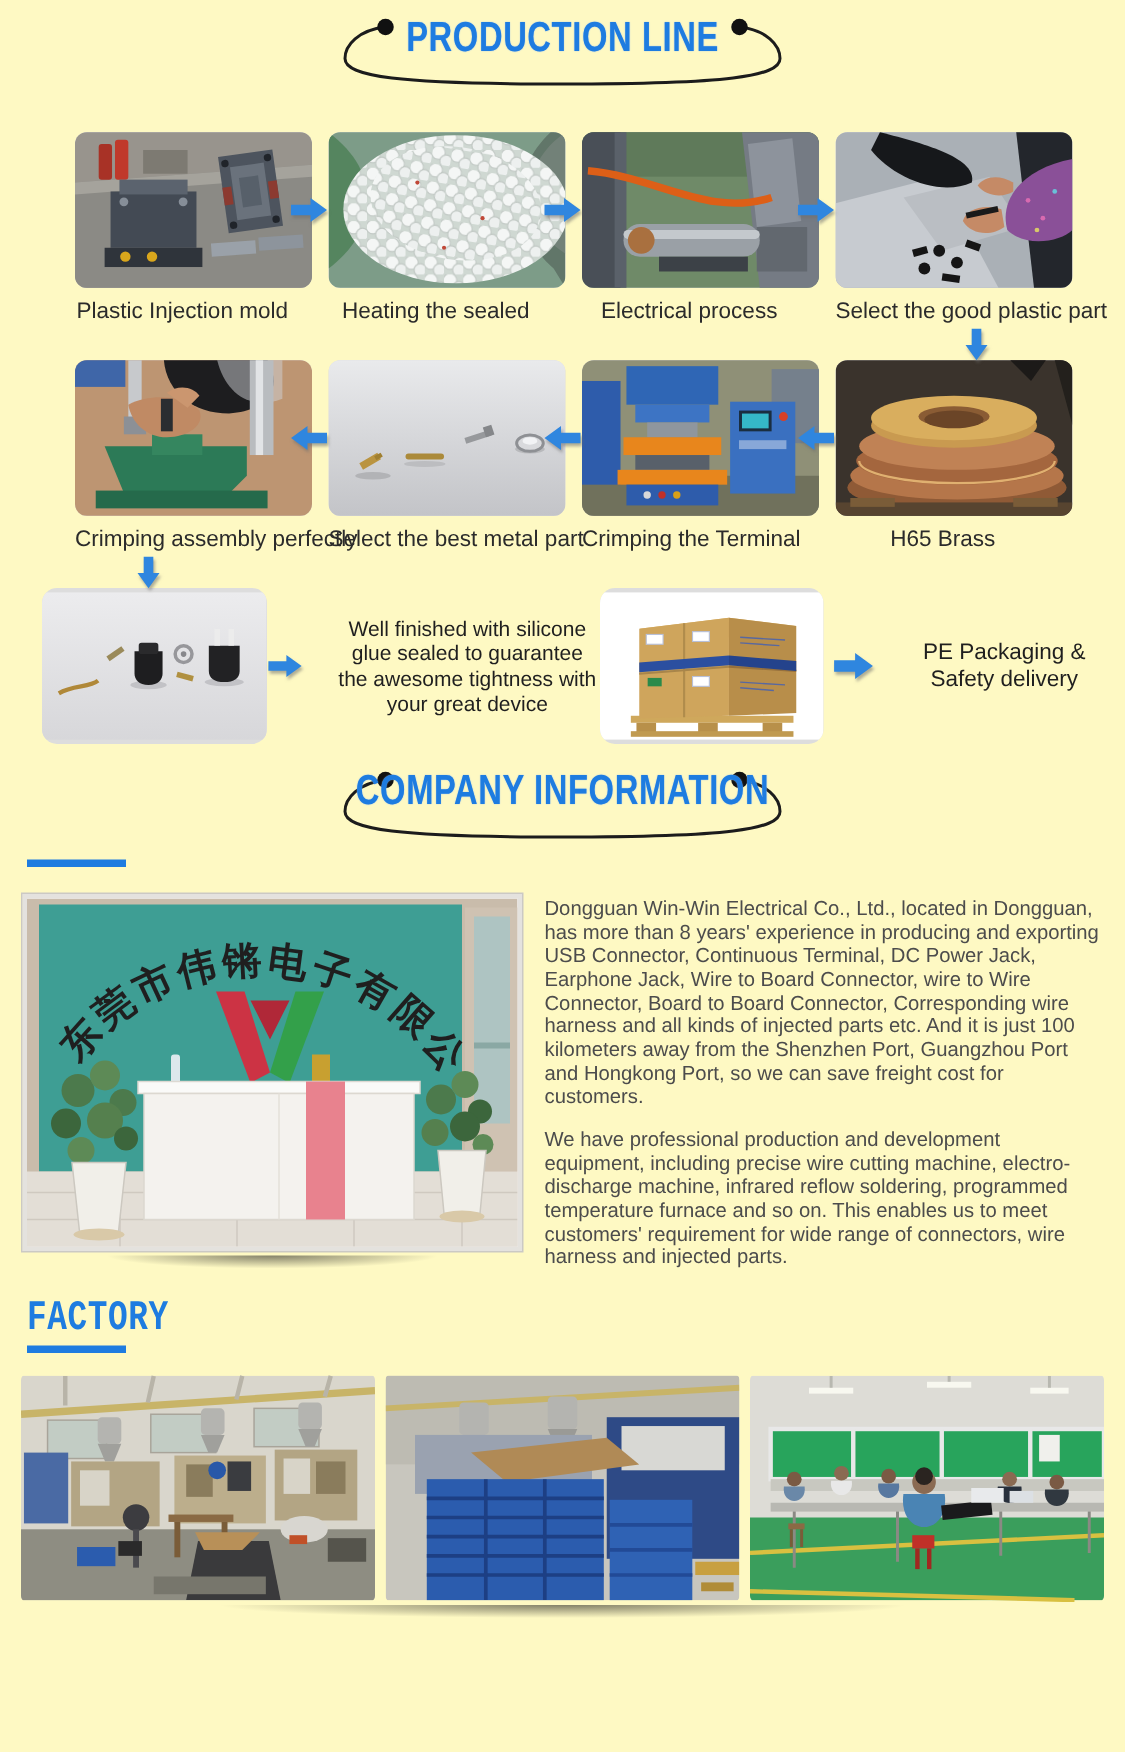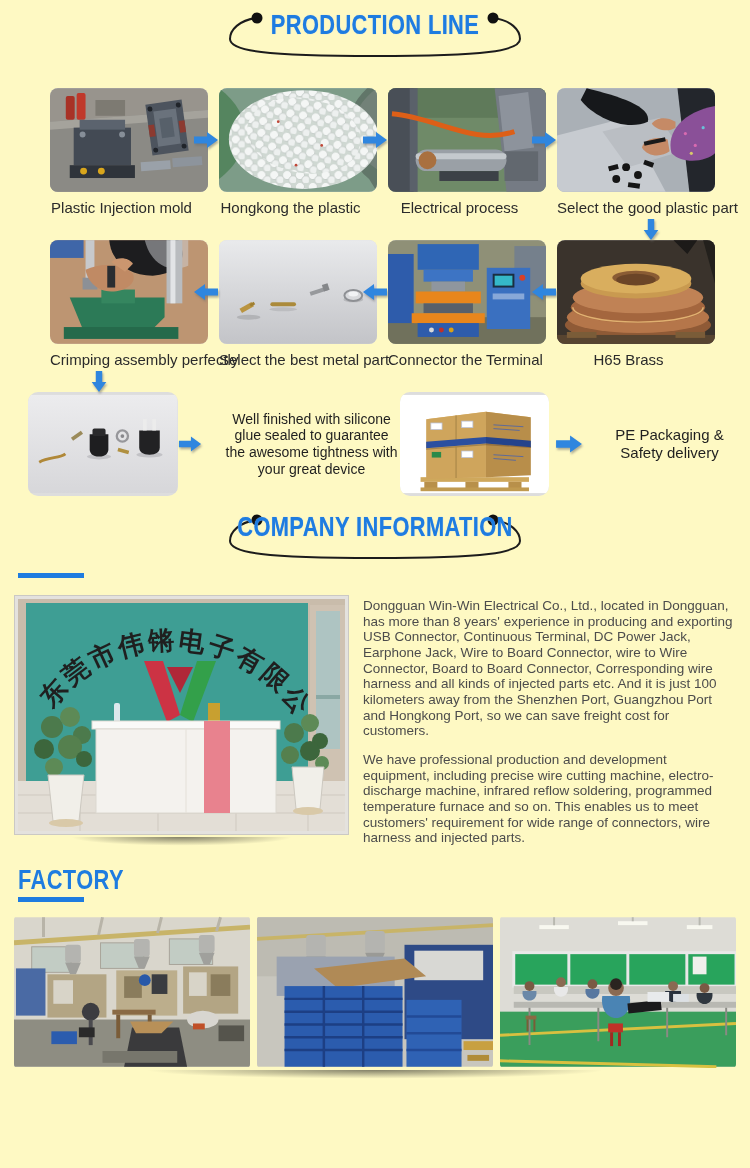--- a/index.html
+++ b/index.html
@@ -43,21 +43,21 @@
   .about-flex{display:flex;gap:15px;padding:0 15px;margin-top:18px;align-items:flex-start;}
   .photo-col{width:333px;flex:0 0 auto;}
   .office-photo{width:333px;height:238px;border:3px solid #e4e2de;outline:1px solid #cbc9c4;background:#fff;}
   .office-photo svg{display:block;width:100%;height:100%;}
   .oval-shadow{height:12px;background:radial-gradient(ellipse 46% 100% at 50% 0,rgba(30,30,30,.55),rgba(30,30,30,0) 72%);}
   .photo-col .oval-shadow{margin-top:3px;}
   .about-text{flex:1;font-size:13.5px;color:#4c4c4c;line-height:1.16;padding-top:2px;}
   .about-text p + p{margin-top:13px;}
 
   
-  .factory-head{margin-top:16px;}
+  .factory-head{margin-top:16px;font-family:Liberation Mono, monospace;}
   .factory-row{display:flex;gap:7px;padding:0 14px;margin-top:14px;}
   .fphoto{width:236px;height:152px;border-radius:4px;overflow:hidden;flex:0 0 auto;}
   .fphoto svg{display:block;width:100%;height:100%;}
   .factory-shadow{width:690px;margin:2px auto 0;}
 </style>
 </head>
 <body>
 
 <div class="page">
 
@@ -124,21 +124,21 @@
             <path d="M0,0 C40,30 30,70 0,92 Z" fill="#55855f"></path>
             <path d="M160,0 C128,22 128,62 160,82 Z" fill="#9fb3a6"></path>
             <path d="M150,0 C122,26 122,66 152,92 L160,105 L160,0 Z" fill="#45504a" opacity=".5"></path>
             <ellipse cx="86" cy="52" rx="76" ry="50" fill="url(#pel)"></ellipse>
             <ellipse cx="86" cy="48" rx="58" ry="38" fill="url(#pel)" transform="rotate(9 86 48)"></ellipse>
             <circle cx="60" cy="34" r="1.4" fill="#c04838"></circle>
               <circle cx="104" cy="58" r="1.4" fill="#c04838"></circle>
               <circle cx="78" cy="78" r="1.4" fill="#c04838"></circle>
           </svg>
         </div>
-        <div class="plabel">Hongkong the plastic</div>
+        <div class="plabel">Heating the sealed</div>
       </div>
       <div class="harrow">
         <svg class="arrow-shape" width="26" height="18" viewBox="0 0 26 18">
             <path d="M1,5.5 h13 V1 L25,9 L14,17 V12.5 H1 Z" fill="#2F86DF"></path>
           </svg>
       </div>
       <div class="pcol">
         <div class="photo">
           <svg viewBox="0 0 160 105">
             <rect width="160" height="105" fill="#6f8a68"></rect>
@@ -275,21 +275,21 @@
             <circle cx="44" cy="91" r="2.5" fill="#d8d8d8"></circle>
               <circle cx="54" cy="91" r="2.5" fill="#c03028"></circle>
               <circle cx="64" cy="91" r="2.5" fill="#d8a018"></circle>
             <rect x="100" y="28" width="44" height="62" fill="#3a70c0"></rect>
             <rect x="106" y="34" width="22" height="14" fill="#1a2e40"></rect>
             <rect x="108" y="36" width="18" height="10" fill="#35b8c8"></rect>
             <circle cx="136" cy="38" r="3" fill="#d84028"></circle>
             <rect x="106" y="54" width="32" height="6" fill="#88a8d8"></rect>
           </svg>
         </div>
-        <div class="plabel">Connector the Terminal</div>
+        <div class="plabel">Crimping the Terminal</div>
       </div>
       <div class="harrow">
         <svg class="arrow-shape" width="26" height="18" viewBox="0 0 26 18">
             <path d="M25,5.5 H12 V1 L1,9 L12,17 V12.5 H25 Z" fill="#2F86DF"></path>
           </svg>
       </div>
       <div class="pcol">
         <div class="photo">
           <svg viewBox="0 0 160 105">
             <rect width="160" height="105" fill="#3a332c"></rect>

